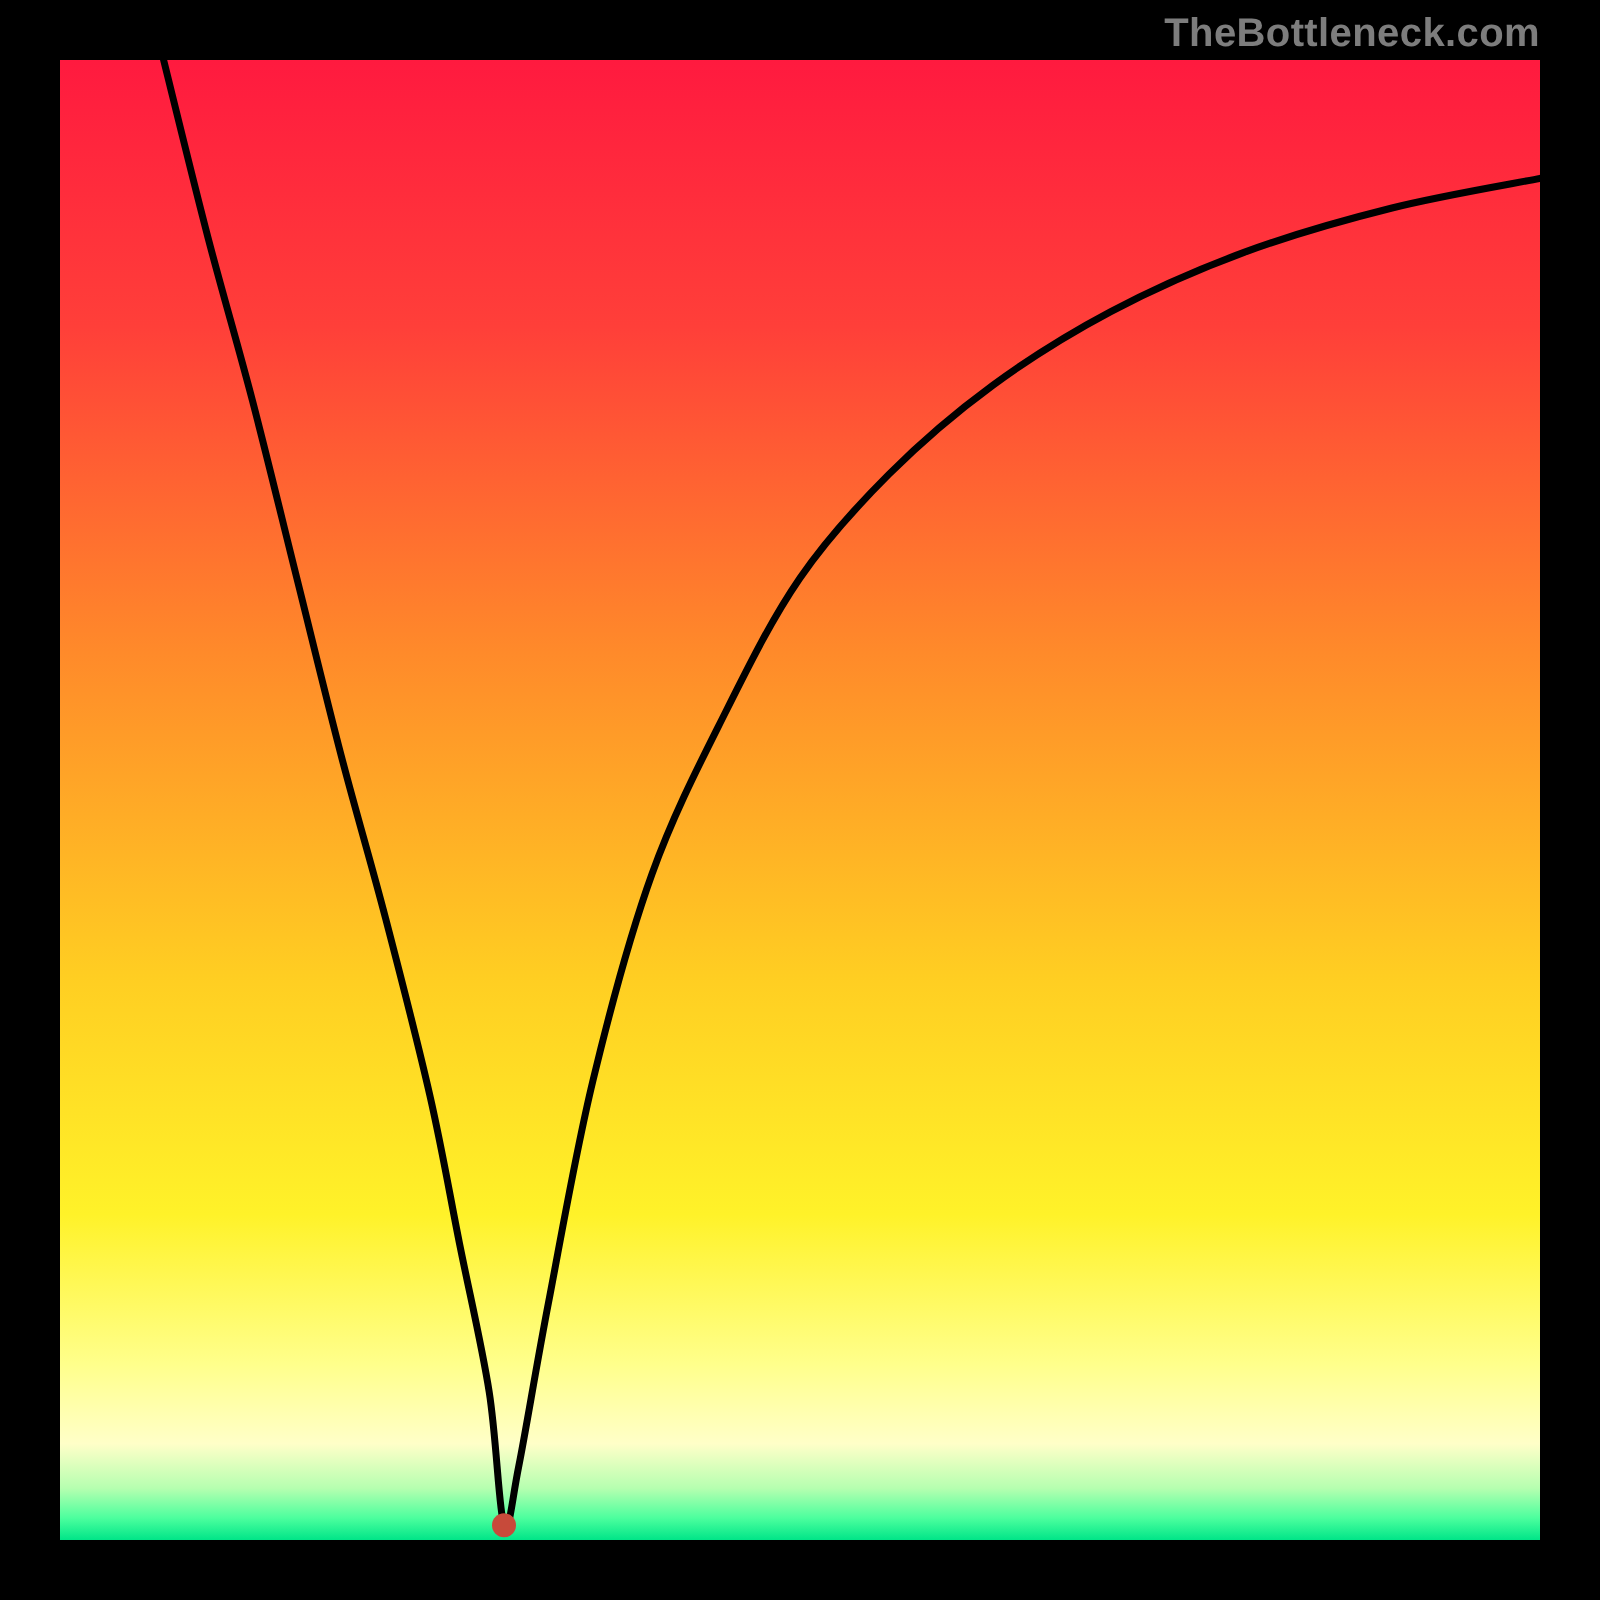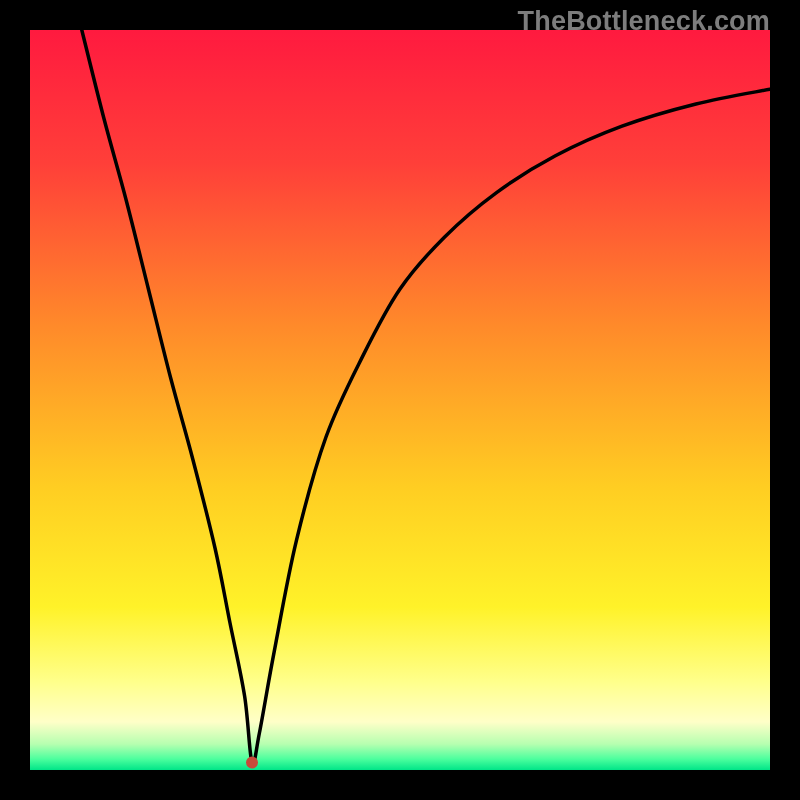--- a/index.html
+++ b/index.html
@@ -20,21 +20,21 @@
   }
   .gradient-fill {
     position: absolute;
     inset: 0;
   }
   .watermark {
     position: absolute;
     top: 6px;
     right: 30px;
     font-family: Arial, Helvetica, sans-serif;
-    font-size: 27px;
+    font-size: 20px;
     font-weight: 600;
     color: #7d7d7d;
     letter-spacing: 0.2px;
   }
   svg.curve {
     position: absolute;
     inset: 0;
     width: 100%;
     height: 100%;
   }

